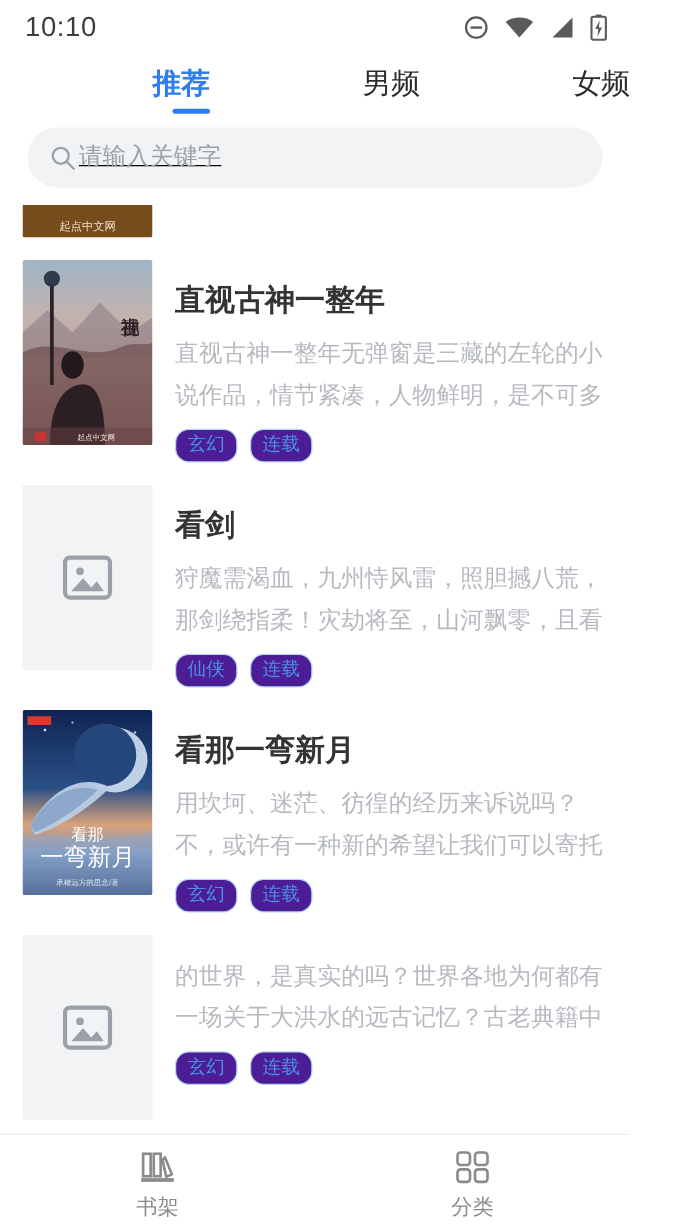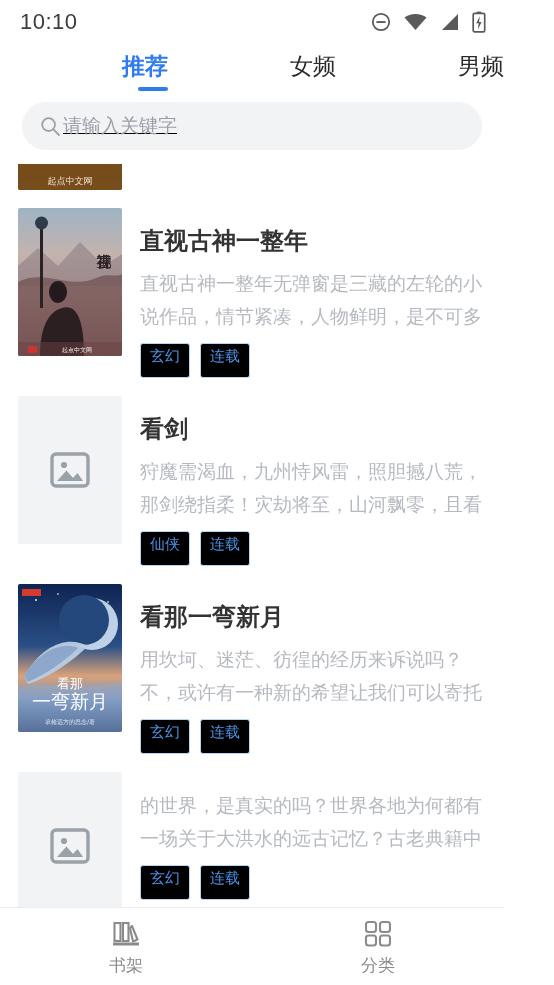--- a/index.html
+++ b/index.html
@@ -64,22 +64,22 @@
     line-height: 32px; margin-bottom: 10px;
     white-space: nowrap; overflow: hidden; text-overflow: ellipsis;
   }
   .book-desc {
     font-size: 19px; color: #b6bac0; line-height: 33px;
     max-height: 66px; overflow: hidden; margin-bottom: 10px;
   }
   .tags { display: flex; gap: 10px; }
   .tag {
     font-size: 15px; color: #4a90e2;
-    border: 1px solid #b7d6f5; border-radius: 3px;
-    padding: 3px 9px 12px; line-height: 18px; background: #000000;
+    border: 1px solid #b7d6f5; border-radius: 11px;
+    padding: 3px 9px 4px; line-height: 18px; background: #4c1d95;
   }
 
   
   .tabbar {
     flex: 0 0 78px; border-top: 1px solid #ededed;
     display: flex; align-items: center; background: #fff;
   }
   .navitem { flex: 1; display: flex; flex-direction: column; align-items: center; gap: 6px; }
   .navitem svg { display: block; }
   .nav-label { font-size: 17px; color: #8b8b8b; line-height: 20px; }
@@ -110,25 +110,25 @@
       </svg>
     </span>
   </div>
 
   <div class="tabs">
     <div class="tab active">
       <span class="tab-label">推荐</span>
       <span class="tab-underline"></span>
     </div>
     <div class="tab">
+      <span class="tab-label">男频</span>
+      <span class="tab-underline"></span>
+    </div>
+    <div class="tab">
       <span class="tab-label">女频</span>
-      <span class="tab-underline"></span>
-    </div>
-    <div class="tab">
-      <span class="tab-label">男频</span>
       <span class="tab-underline"></span>
     </div>
   </div>
 
   <div class="search-wrap">
     <div class="search-box">
       <svg width="21" height="21" viewBox="0 0 21 21">
         <circle cx="8.6" cy="8.6" r="6.4" fill="none" stroke="#9aa0a8" stroke-width="1.8"></circle>
         <line x1="13.4" y1="13.4" x2="19" y2="19" stroke="#9aa0a8" stroke-width="1.8" stroke-linecap="round"></line>
       </svg>

